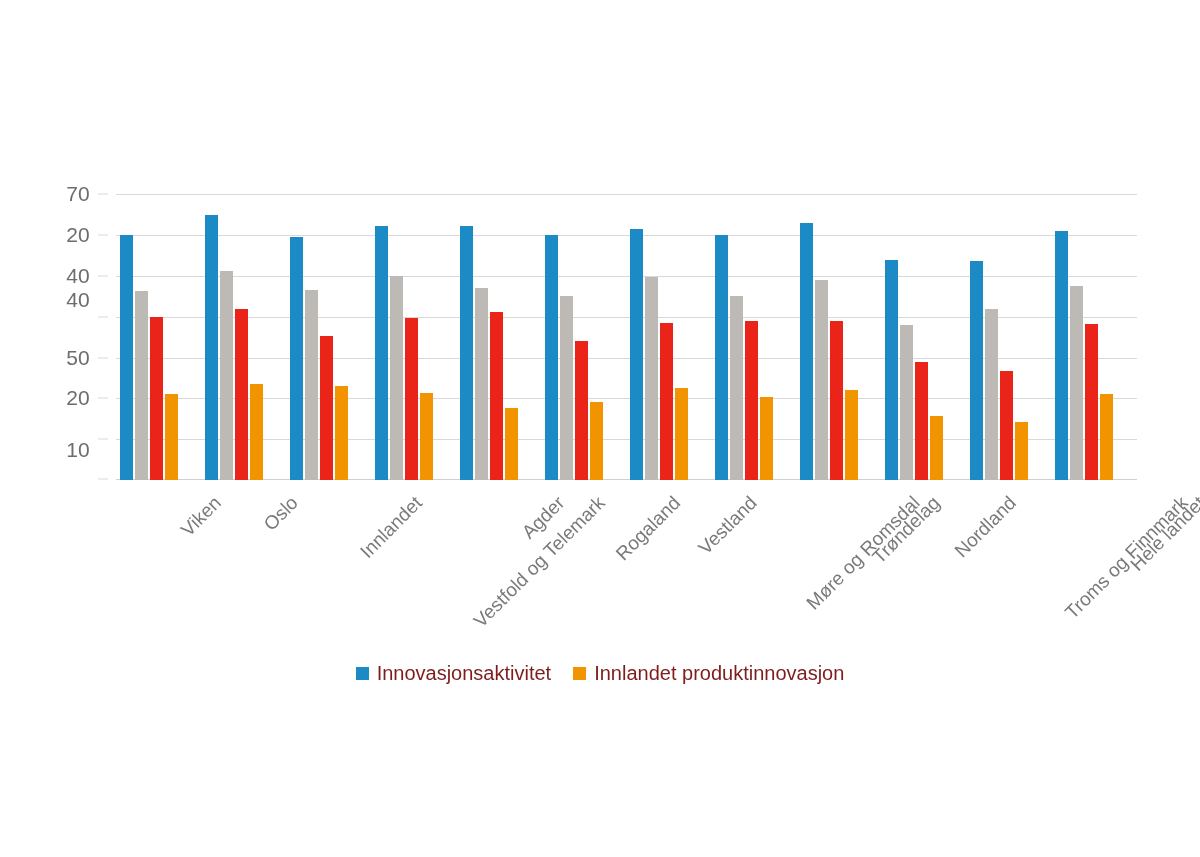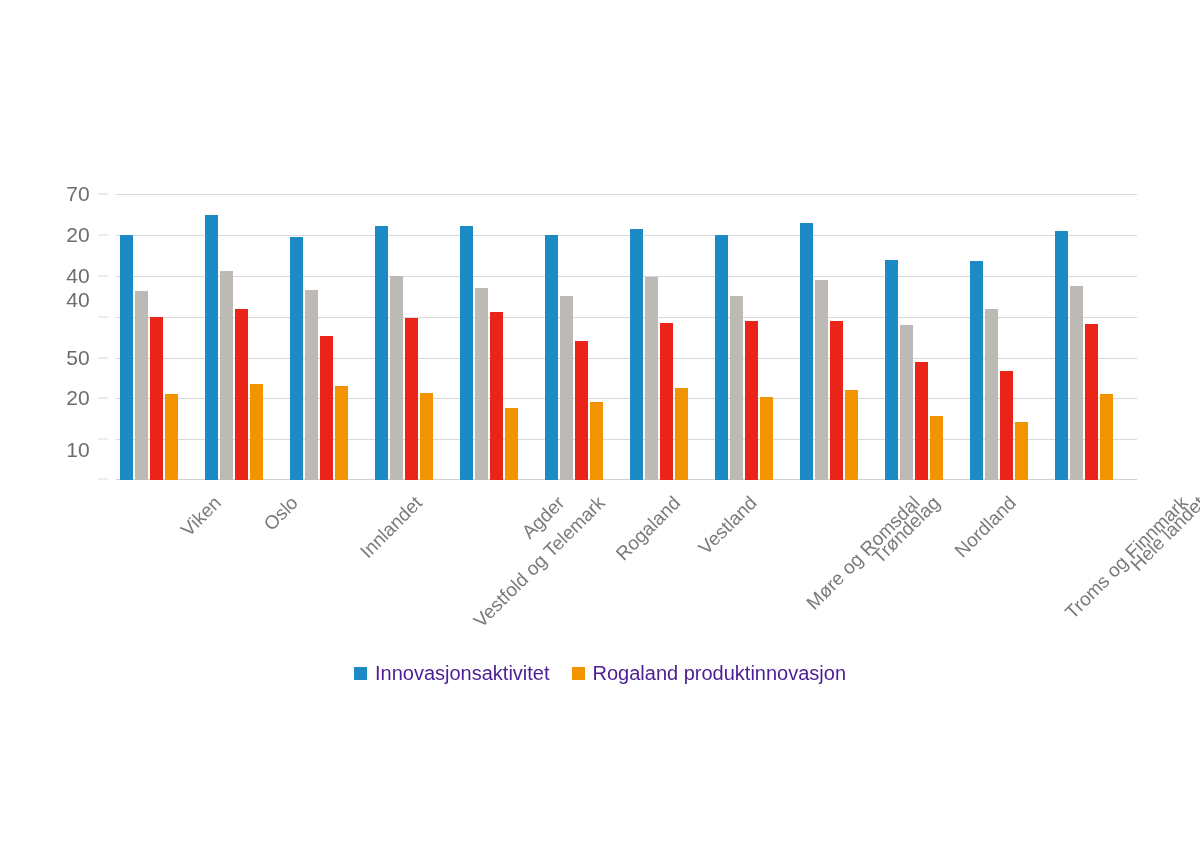--- a/index.html
+++ b/index.html
@@ -123,21 +123,21 @@
     width: 13px;
     height: 13px;
     flex: 0 0 auto;
   }
   .legend-swatch.s0 { background: #1c8ac4; }
   .legend-swatch.s1 { background: #bdb9b4; }
   .legend-swatch.s2 { background: #ea2418; }
   .legend-swatch.s3 { background: #f29400; }
   .legend-label {
     font-size: 20px;
-    color: #4c1d95;
+    color: #7f1d1d;
     white-space: nowrap;
   }
 </style>
 </head>
 <body>
 
 <div id="chart-root">
 
   <div id="y-axis">
       <div class="ytick" style="top: 264px;">10</div>
@@ -255,17 +255,17 @@
       <div class="xlabel" style="left: 982.458px;">Hele landet</div>
     </div>
 
   <div id="legend">
       <div class="legend-item">
         <span class="legend-swatch s0" style="background: rgb(28, 138, 196);"></span>
         <span class="legend-label">Innovasjonsaktivitet</span>
       </div>
       <div class="legend-item">
         <span class="legend-swatch s3" style="background: rgb(242, 148, 0);"></span>
-        <span class="legend-label">Rogaland produktinnovasjon</span>
+        <span class="legend-label">Innlandet produktinnovasjon</span>
       </div>
     </div>
 
 </div>
 
 </body></html>

